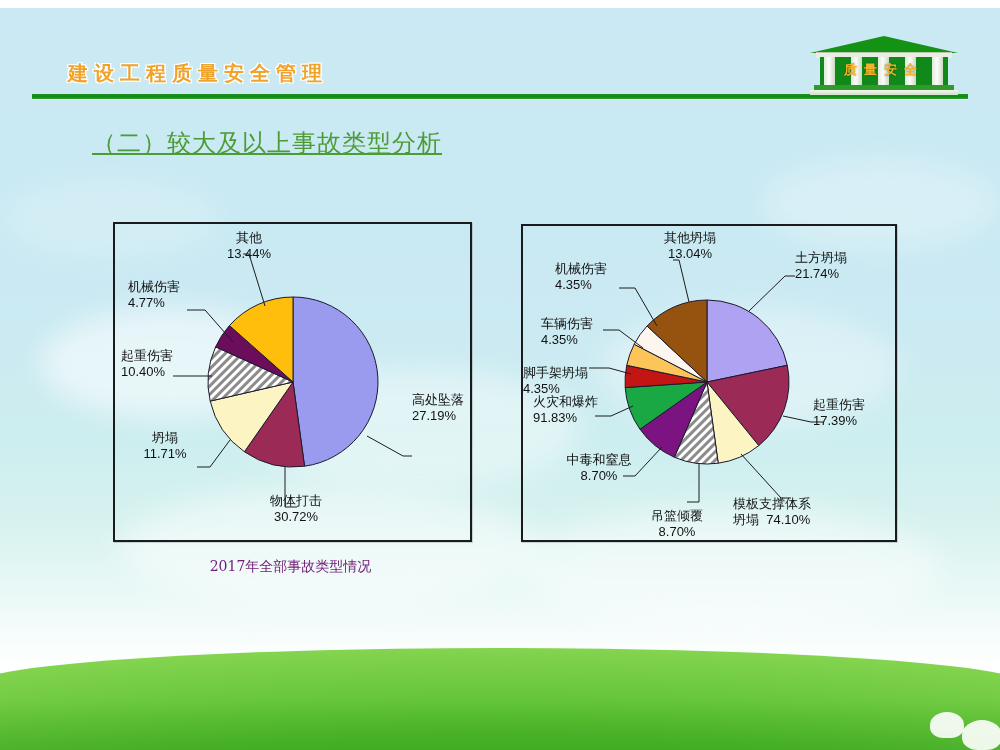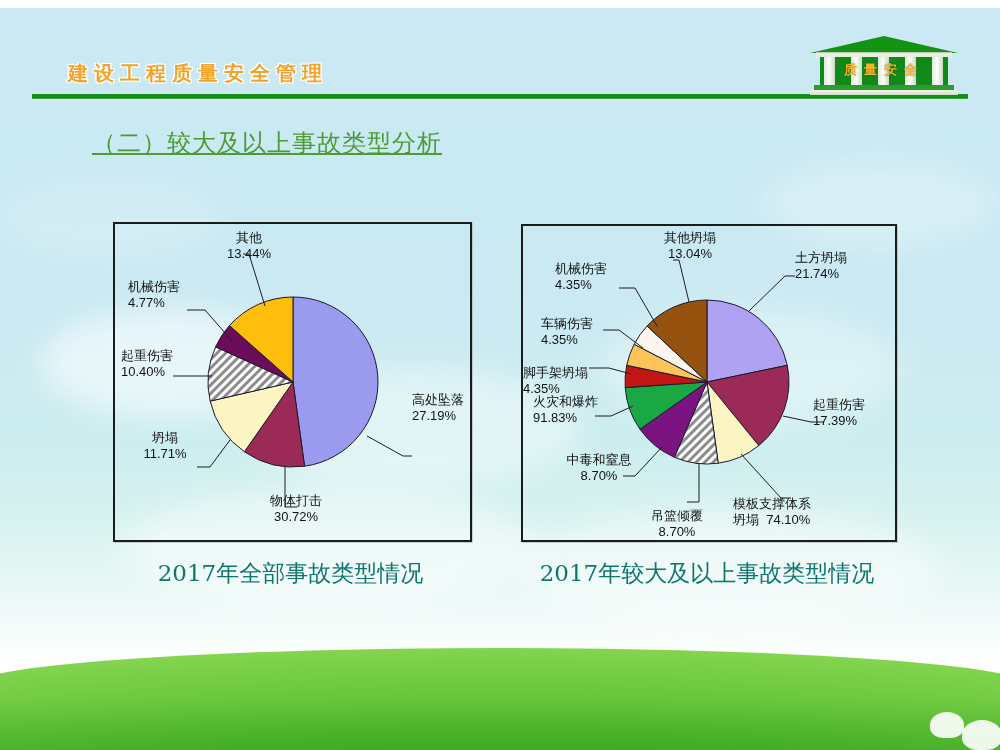--- a/index.html
+++ b/index.html
@@ -109,21 +109,21 @@
     box-shadow:1px 1px 0 rgba(120,140,150,.35);
   }
   #box-left{left:113px;top:222px;width:355px;height:316px;}
   #box-right{left:521px;top:224px;width:372px;height:314px;}
 
   .pie-svg{position:absolute;left:0;top:0;}
 
   .caption{
     position:absolute;text-align:center;
     font-family:"DejaVu Serif","Liberation Serif",serif;
-    font-size:23px;color:#0f766e;white-space:nowrap;
+    font-size:14px;color:#701a75;white-space:nowrap;
   }
   #cap-left{left:113px;top:558px;width:355px;}
   #cap-right{left:521px;top:558px;width:372px;}
 
   
   .plabel{
     position:absolute;font-family:Liberation Sans, sans-serif;
     font-size:13px;line-height:1.22;color:#121212;white-space:pre;
   }
   .plabel.left{text-align:left;}
@@ -254,19 +254,18 @@
 91.83%</div>
     <div class="plabel left" style="left:0px;top:120px;margin-top:19px;">脚手架坍塌
 4.35%</div>
     <div class="plabel left" style="left:18px;top:80px;margin-top:10px;">车辆伤害
 4.35%</div>
     <div class="plabel left" style="left:32px;top:35px;">机械伤害
 4.35%</div>
     <div class="plabel center" style="left:112px;top:4px;width:110px;">其他坍塌
 13.04%</div>
   </div>
-  <div class="caption" id="cap-right">2017年较大及以上事故类型情况</div>
 
   <div class="grass"></div>
   <div class="grass-shade"></div>
   <div class="grass-tuft" style="left:930px;top:712px;"></div>
   <div class="grass-tuft" style="left:962px;top:720px;width:40px;height:30px;"></div>
 </div>
 
 </body></html>

